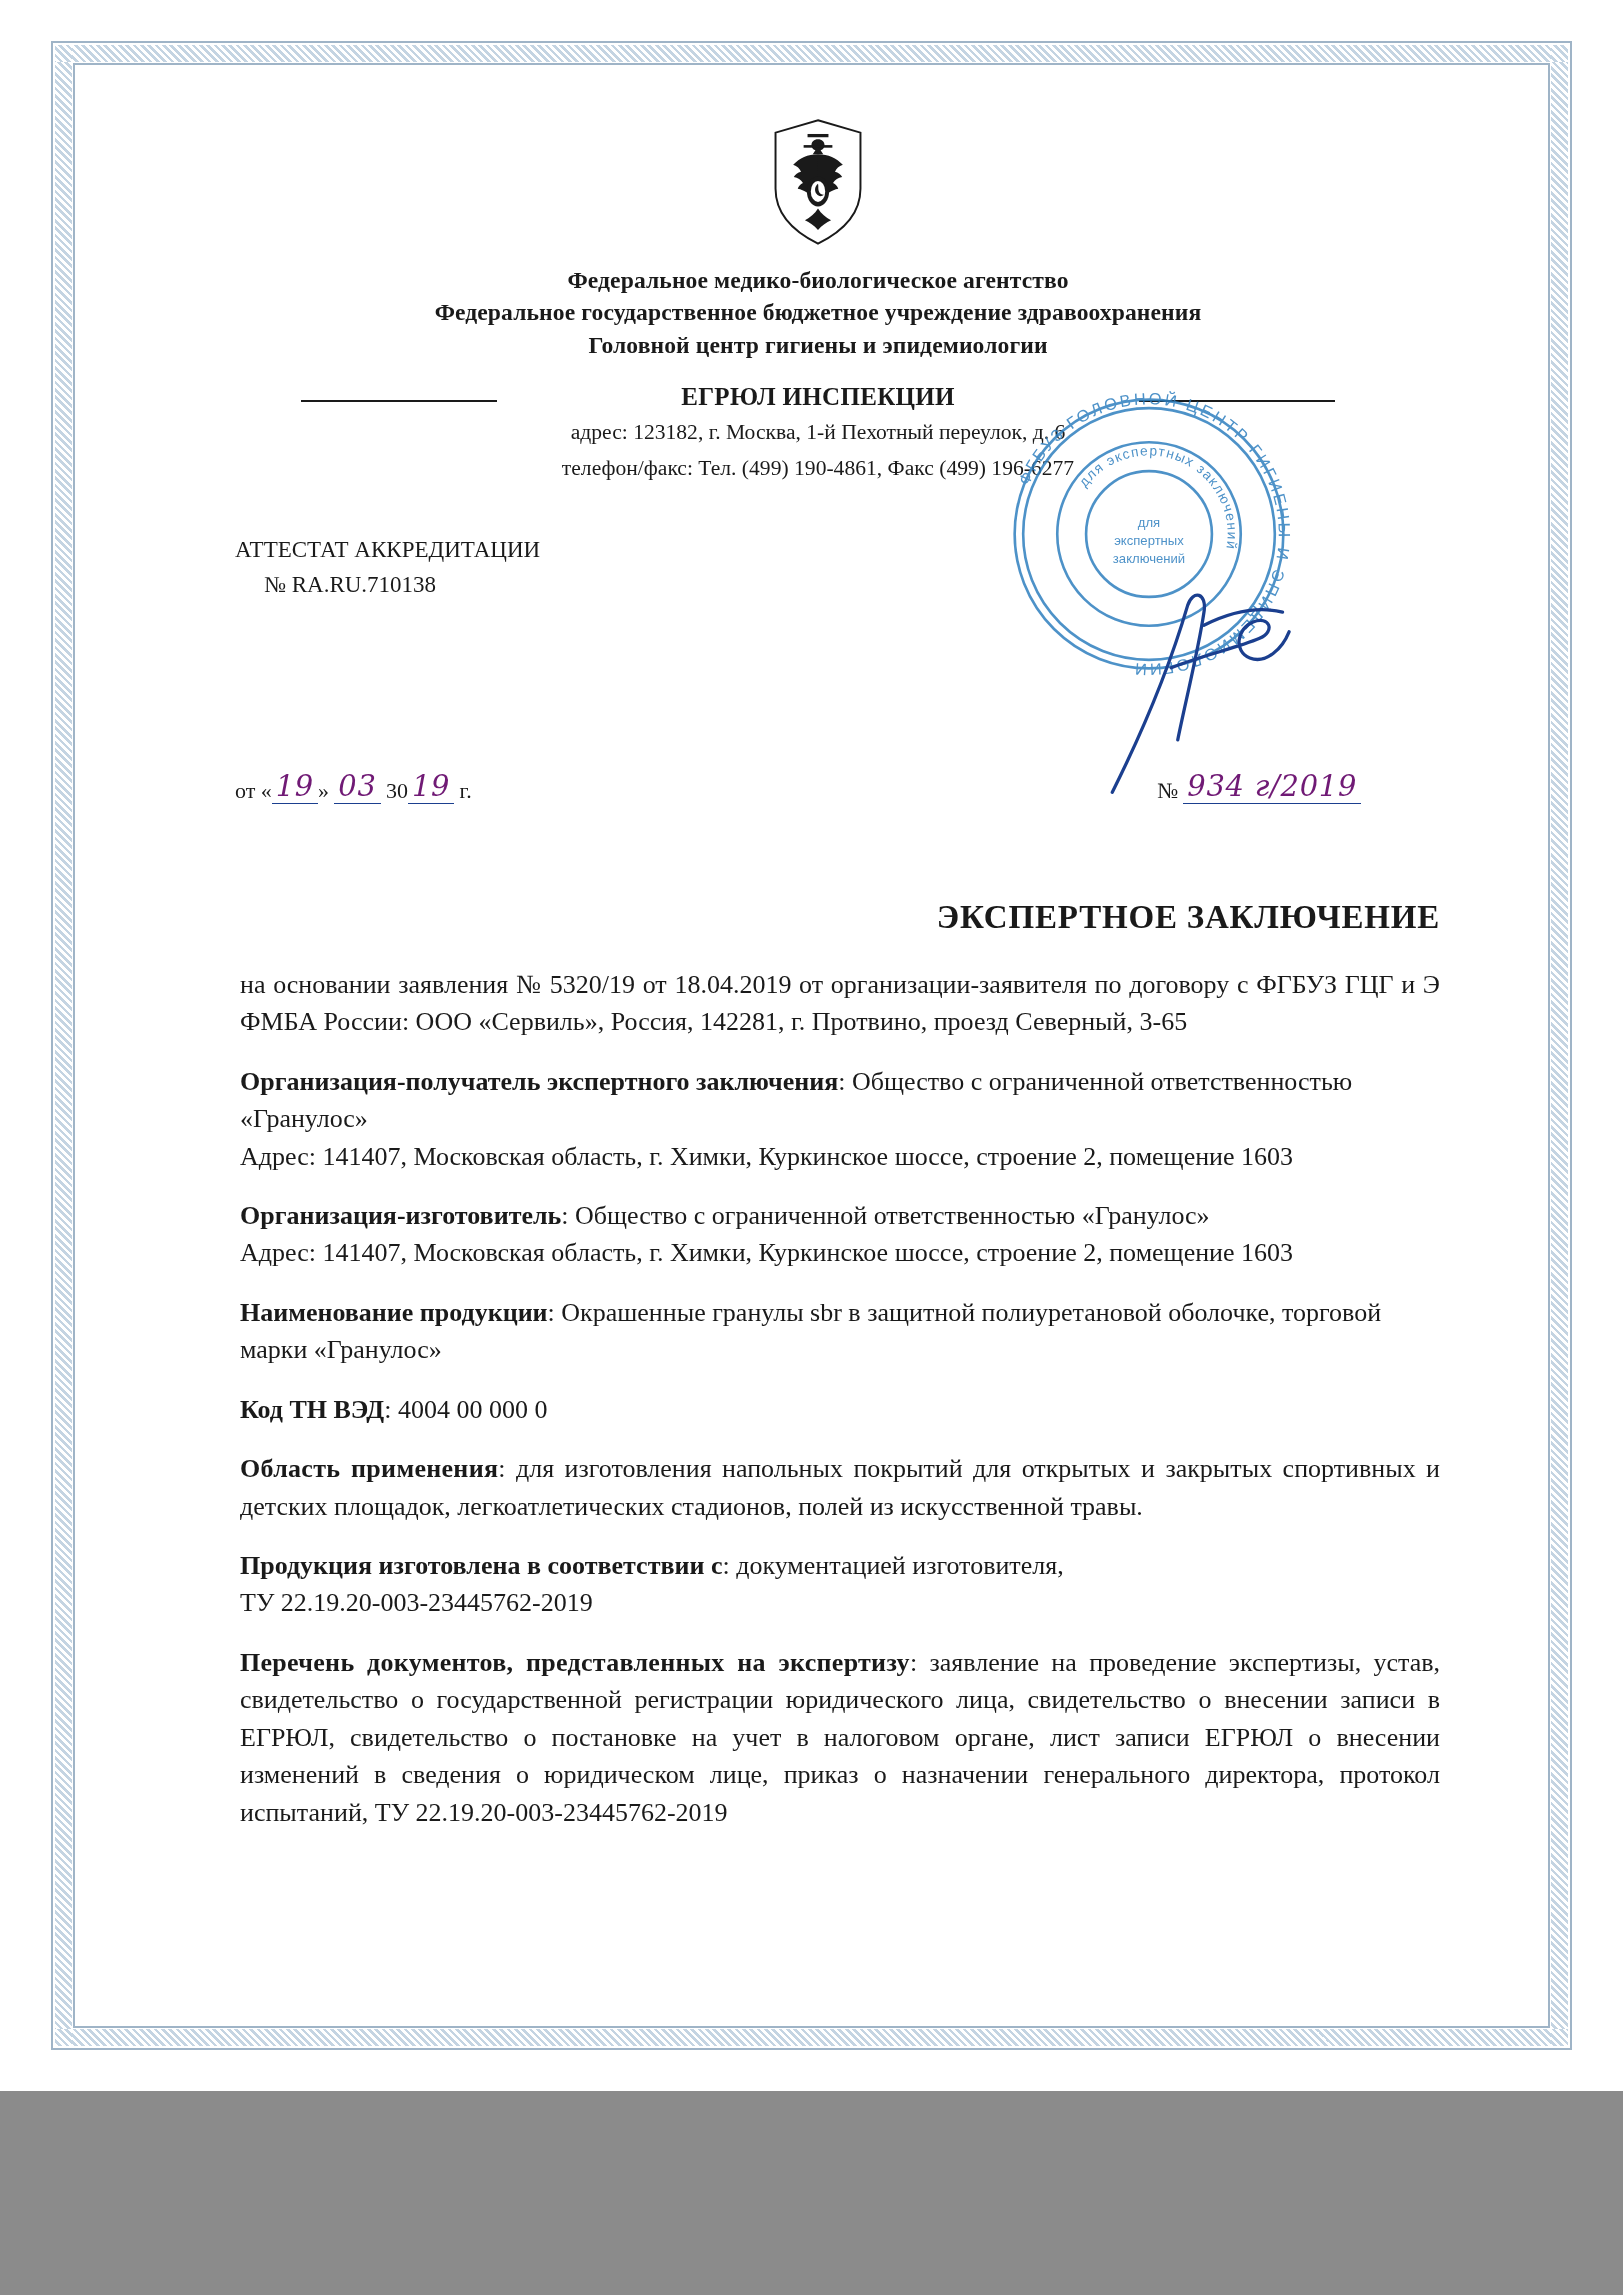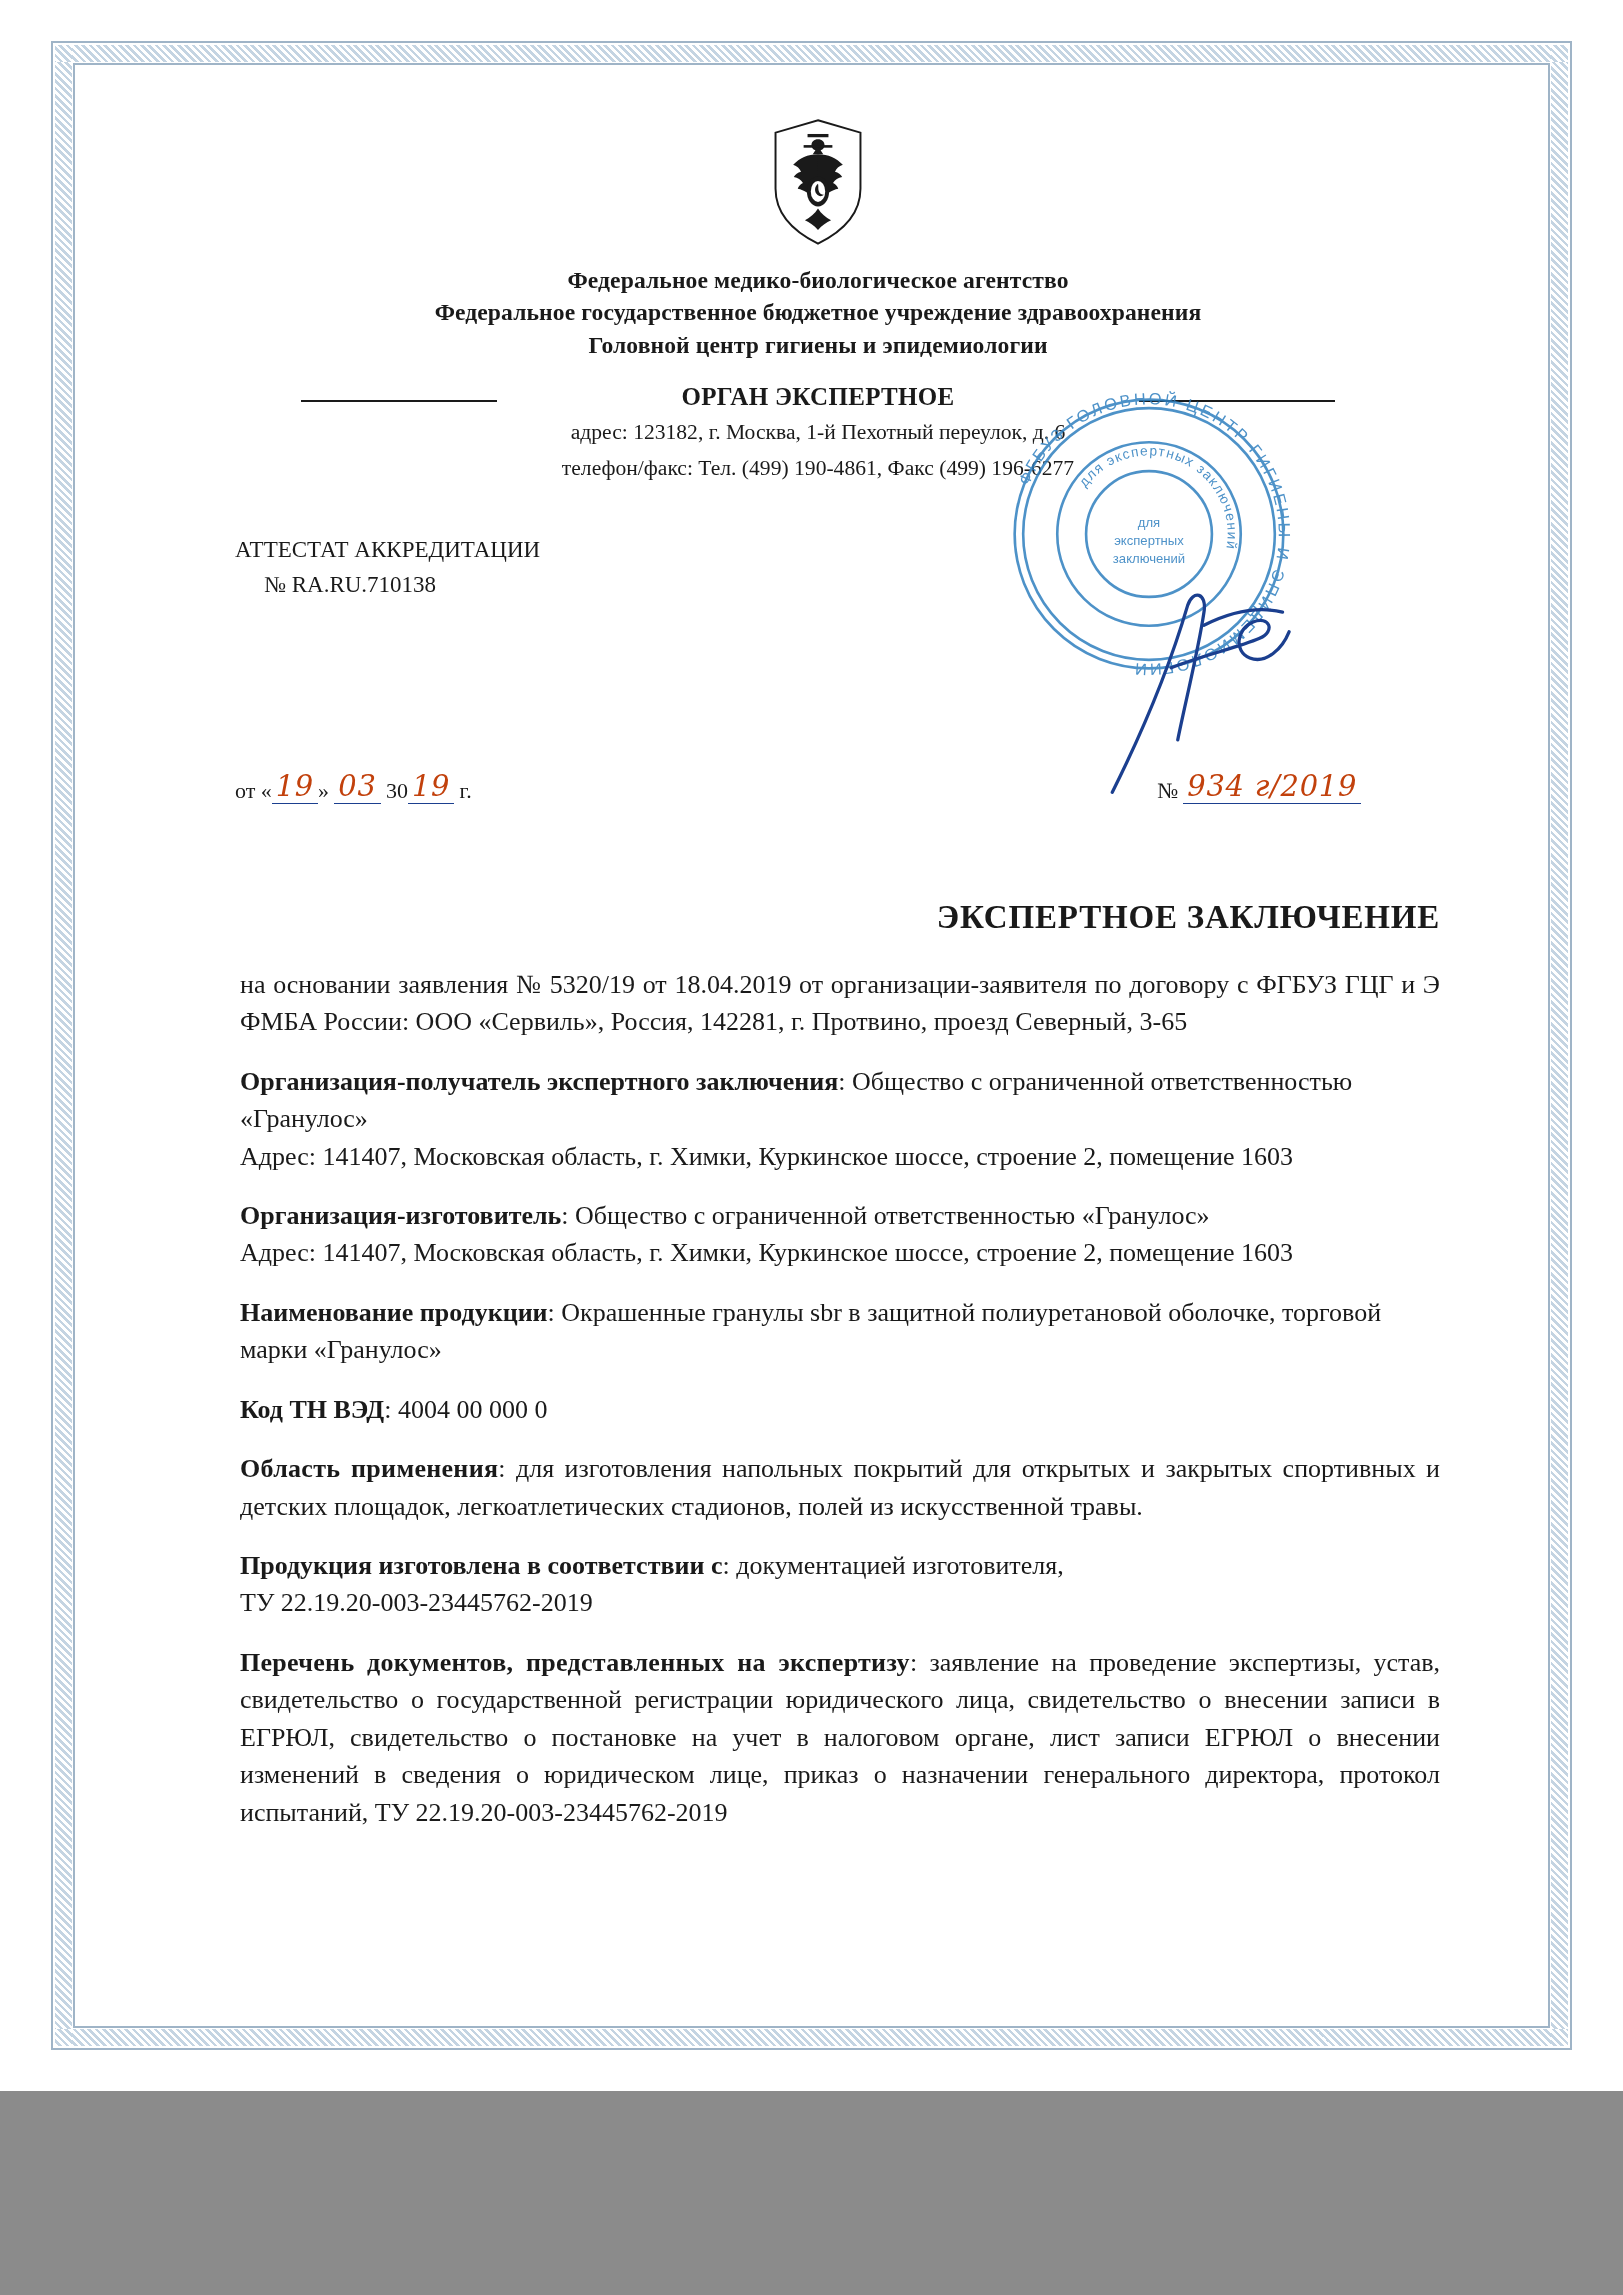--- a/index.html
+++ b/index.html
@@ -166,21 +166,21 @@
   }
   .num-part {
     position: absolute;
     right: 79px;
     top: 23.6px;
     white-space: nowrap;
   }
   .hw {
     font-family: "DejaVu Serif", serif;
     font-style: italic;
-    color: #c2410c;
+    color: #701a75;
     font-size: 29px;
     letter-spacing: 0.7px;
     position: relative;
     top: -2.6px;
   }
   .hw-u {
     border-bottom: 1.3px solid #1b3f8f;
     padding: 0 3.9px;
   }
 
@@ -264,21 +264,21 @@
       </span>
     </div>
 
     <div class="org-header">
       <div>Федеральное медико-биологическое агентство</div>
       <div>Федеральное государственное бюджетное учреждение здравоохранения</div>
       <div>Головной центр гигиены и эпидемиологии</div>
     </div>
 
     <div class="inspection-block">
-      <div class="inspection-title">ОРГАН ЭКСПЕРТНОЕ</div>
+      <div class="inspection-title">ЕГРЮЛ ИНСПЕКЦИИ</div>
       <div class="rule-left"></div>
       <div class="rule-right"></div>
       <div class="inspection-addr">адрес: 123182, г. Москва, 1-й Пехотный переулок, д. 6</div>
       <div class="inspection-addr">телефон/факс: Тел. (499) 190-4861, Факс (499) 196-6277</div>
     </div>
 
     <div class="mid-row">
 
       <div class="accred">
         <div>АТТЕСТАТ АККРЕДИТАЦИИ</div>

